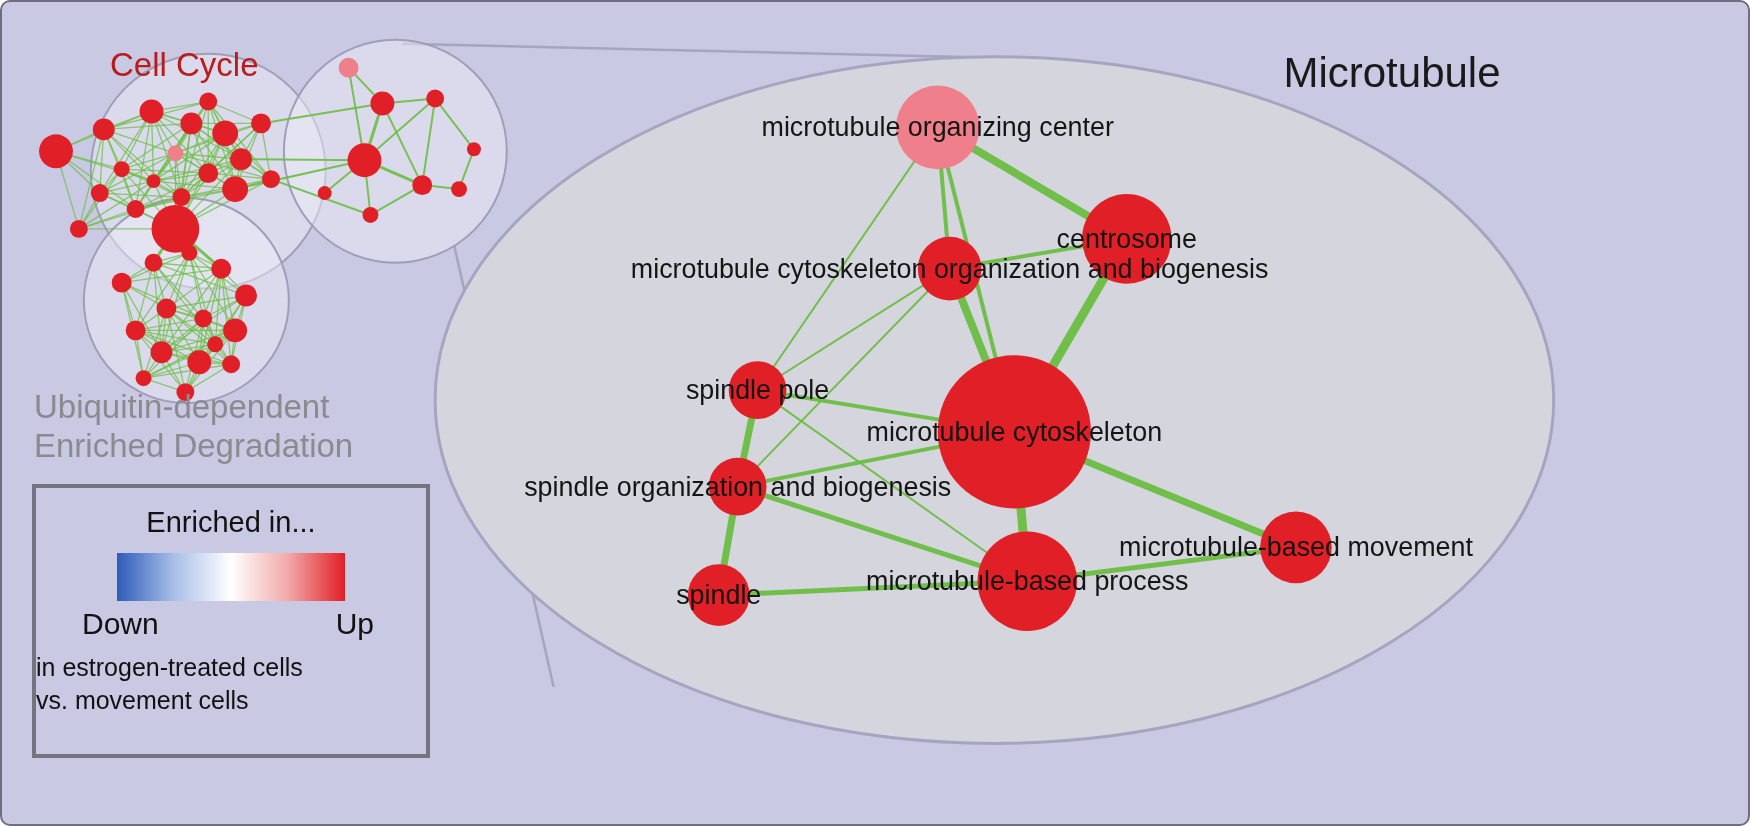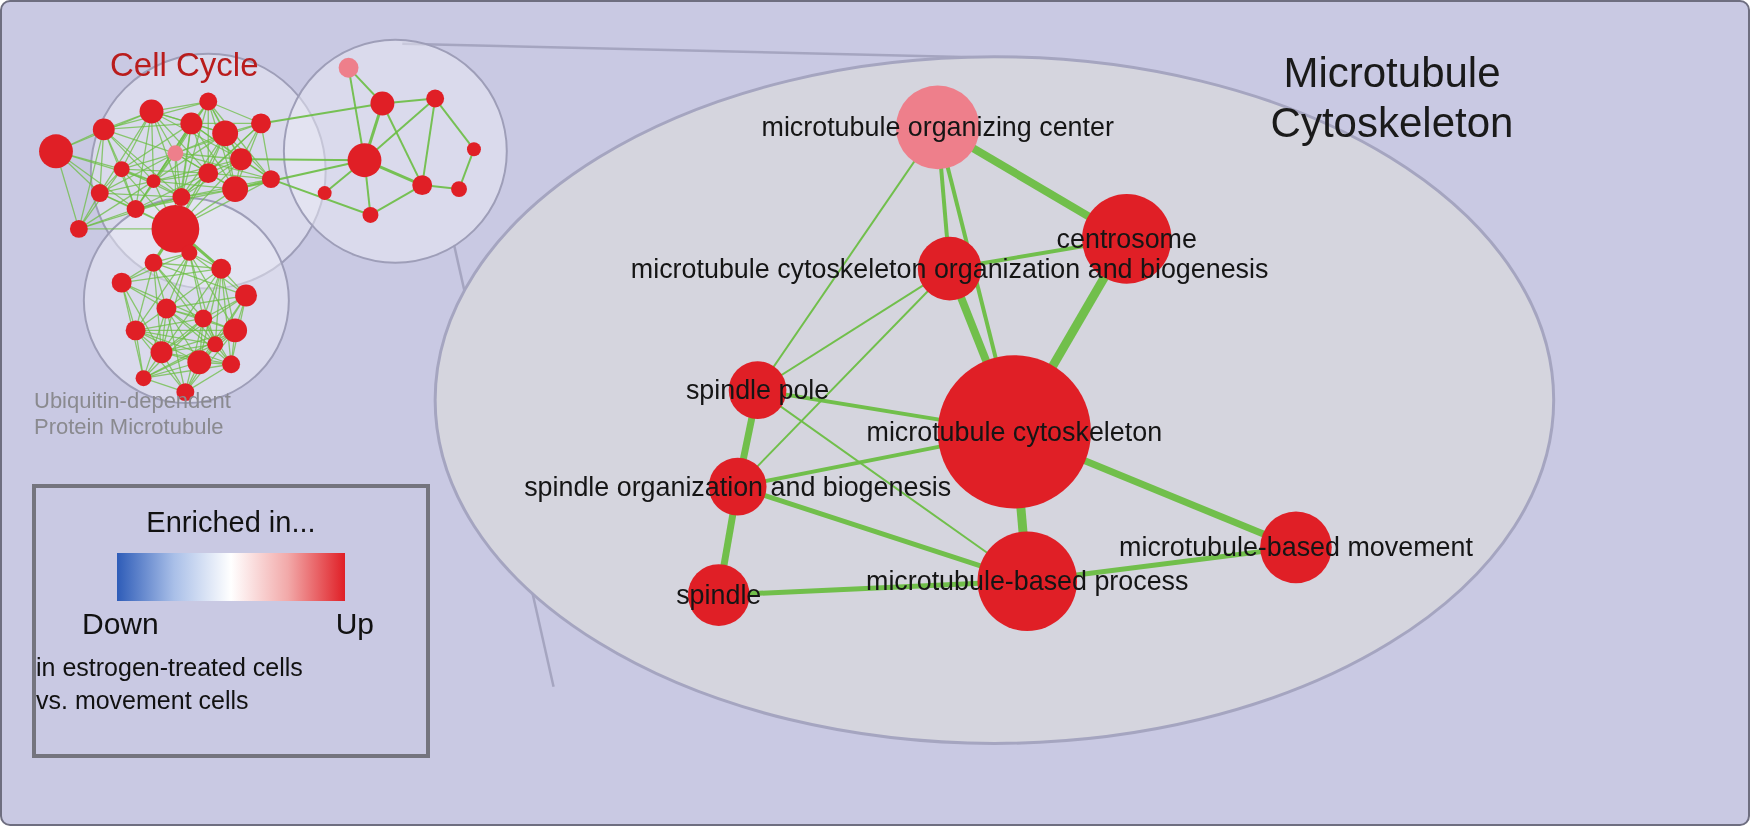--- a/index.html
+++ b/index.html
@@ -9,21 +9,21 @@
     box-sizing:border-box;
     background:#c9c9e3;
     border:2px solid #6e6e80;
     border-radius:10px;
     overflow:hidden;
     font-family:"Liberation Sans","DejaVu Sans",sans-serif;
   }
   #network-svg{position:absolute;left:0;top:0;width:100%;height:100%;}
   .lbl{position:absolute;white-space:nowrap;}
   .cell-cycle{left:108px;top:44px;font-size:33px;color:#b91c1c;}
-  .ubiquitin{left:32px;top:386px;font-size:22px;color:#8a8a8f;line-height:1.18;}
+  .ubiquitin{left:32px;top:386px;font-size:33px;color:#8a8a8f;line-height:1.18;}
   .microtubule-title{left:1240px;top:46px;width:300px;text-align:center;font-size:42px;color:#1a1a1a;line-height:1.2;}
   .legend{
     position:absolute;left:30px;top:482px;width:398px;height:274px;
     border:4px solid #74747e;box-sizing:border-box;color:#111;
   }
   .legend-title{text-align:center;font-size:29px;margin-top:18px;}
   .legend-gradient{width:228px;height:48px;margin:14px auto 0;}
   .legend-downup{display:flex;justify-content:space-between;padding:0 52px 0 46px;font-size:30px;margin-top:6px;gap:32px;}
   .legend-caption{text-align:left;font-size:25px;margin-top:10px;line-height:1.32;}
   .zoom-label{font-size:27px;fill:#151515;font-family:"Liberation Sans","DejaVu Sans",sans-serif;}
@@ -340,26 +340,25 @@
       <text x="737" y="496" text-anchor="middle" class="zoom-label">spindle organization and biogenesis</text>
       <text x="1298" y="557" text-anchor="middle" class="zoom-label">microtubule-based movement</text>
       <text x="1028" y="591" text-anchor="middle" class="zoom-label">microtubule-based process</text>
       <text x="718" y="605" text-anchor="middle" class="zoom-label">spindle</text>
     </svg>
 
   <div class="lbl cell-cycle">Cell Cycle</div>
 
   <div class="lbl ubiquitin">
     <div>Ubiquitin-dependent</div>
-    <div>Protein Microtubule</div>
+    <div>Enriched Degradation</div>
   </div>
 
   <div class="lbl microtubule-title">
     <div>Microtubule</div>
-    <div>Cytoskeleton</div>
   </div>
 
   <div class="legend">
     <div class="legend-title">Enriched in...</div>
     <div class="legend-gradient" id="legend-gradient" style="background: linear-gradient(90deg, rgb(46, 92, 184) 0%, rgb(169, 191, 232) 25%, rgb(255, 255, 255) 50%, rgb(242, 169, 169) 75%, rgb(224, 31, 38) 100%);"></div>
     <div class="legend-downup">
       <span>Down</span>
       <span>Up</span>
     </div>
     <div class="legend-caption">

